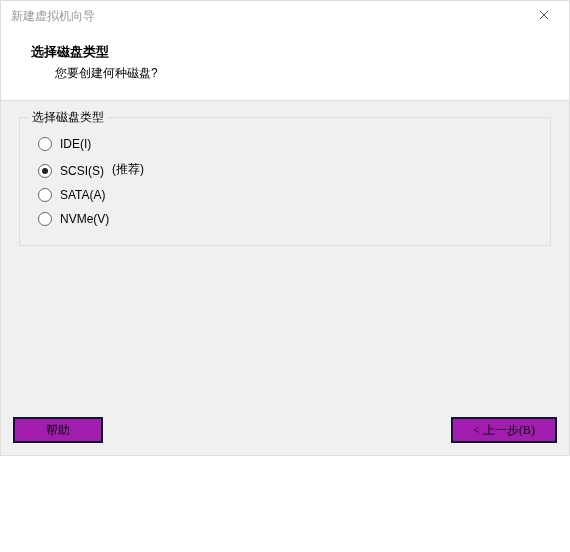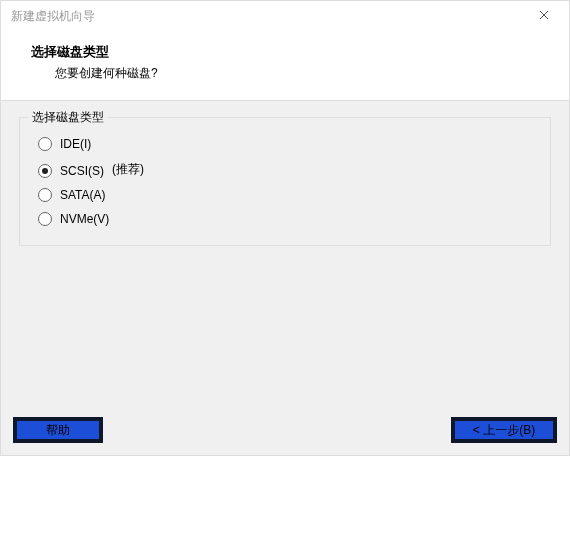--- a/index.html
+++ b/index.html
@@ -111,26 +111,26 @@
       display: flex;
       align-items: center;
       padding: 10px 12px 12px 12px;
       gap: 8px;
       background: #f0f0f0;
     }
     .footer .spacer { flex: 1; }
     .btn {
       min-width: 100px;
       height: 26px;
-      background: #1d4ed8;
-      border: 4px solid #0f172a;
+      background: #a21caf;
+      border: 2px solid #0f172a;
       font-size: 12px;
       cursor: pointer;
       padding: 0 10px;
-      font-family: Liberation Sans, sans-serif;
+      font-family: Liberation Serif, serif;
     }
     .btn.help { min-width: 90px; }
     .btn.nav { min-width: 106px; }
     .btn-group { display: flex; gap: 16px; }
     .btn-group .btn + .btn { margin-left: -1px; }
   </style>
 </head>
 <body>
 
 <div class="window">

